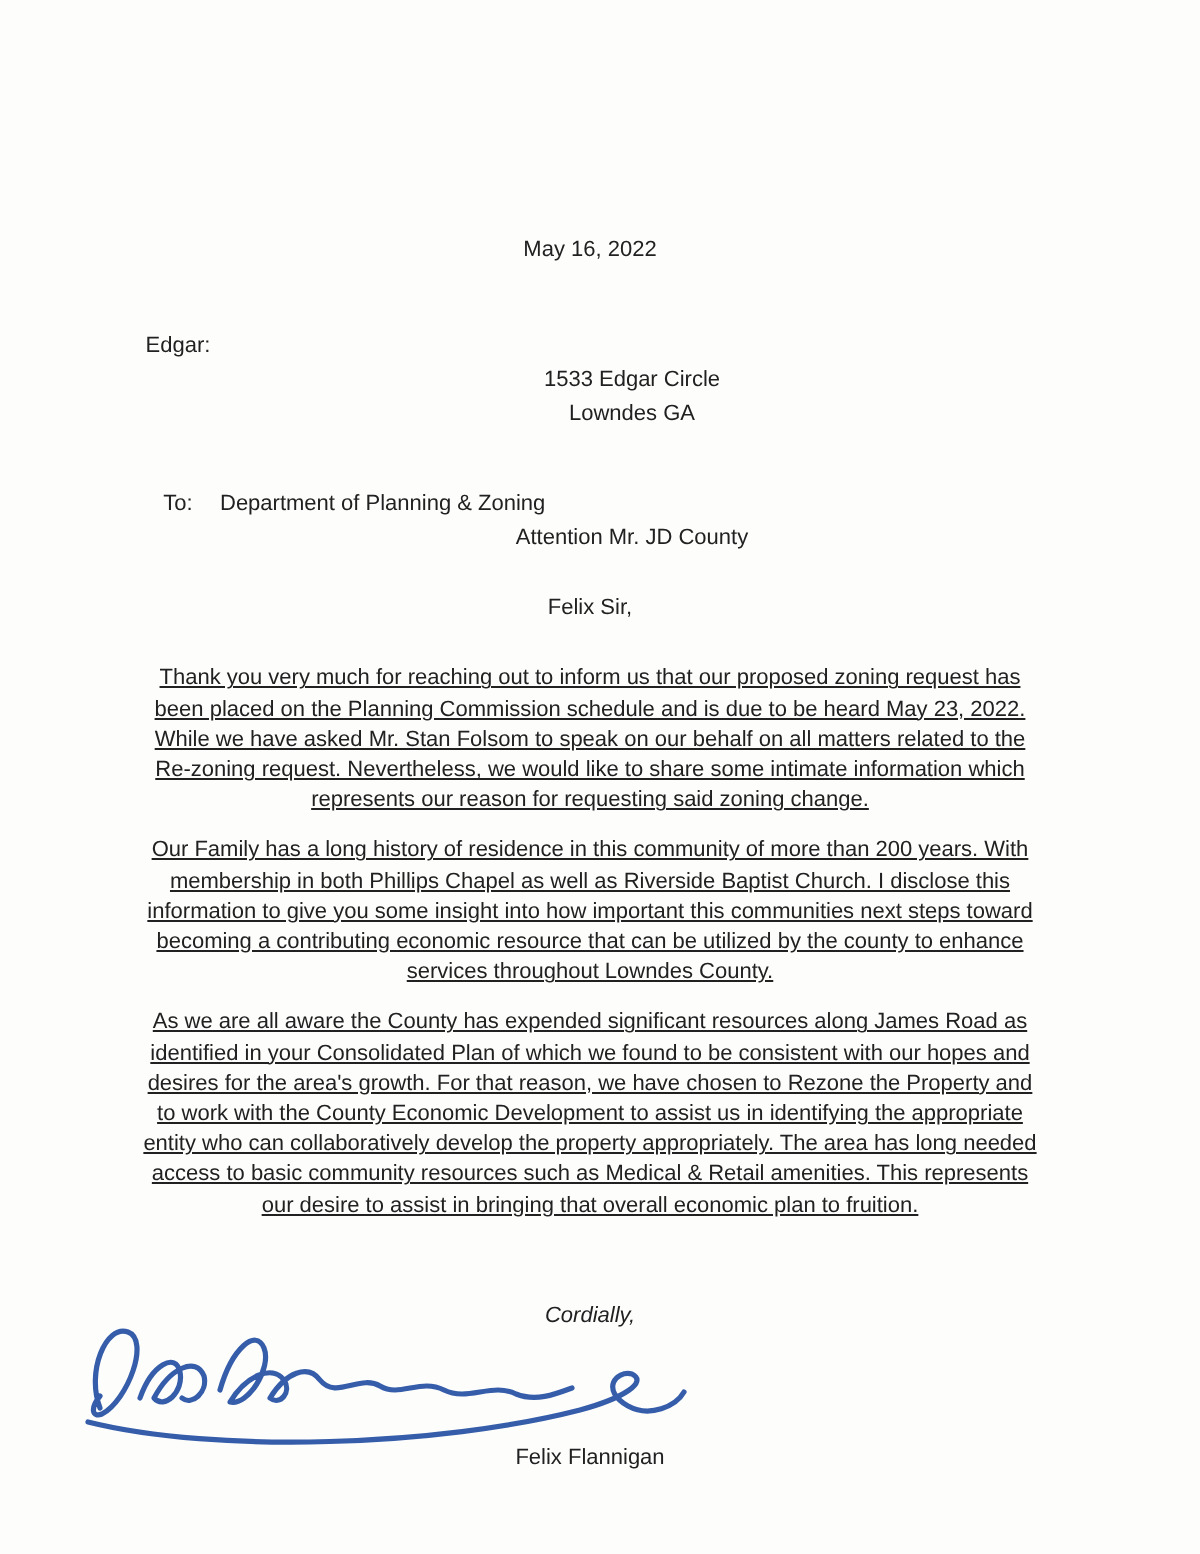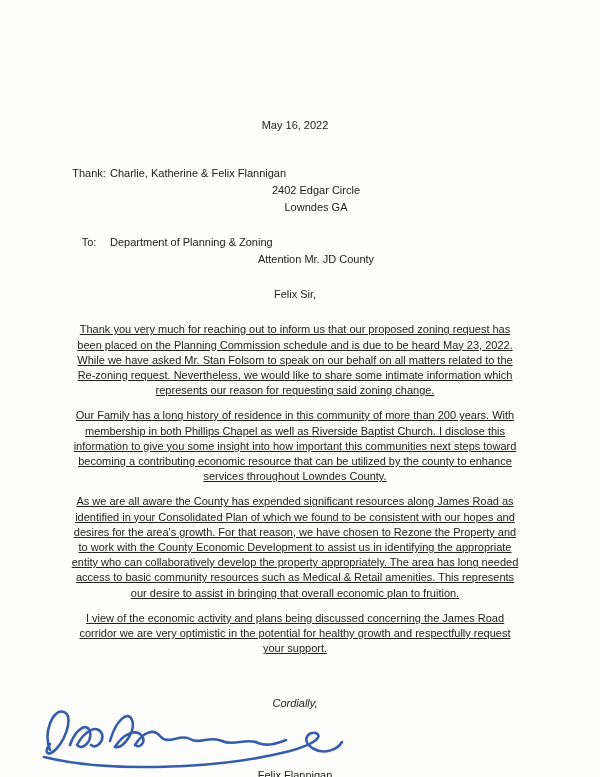--- a/index.html
+++ b/index.html
@@ -32,21 +32,21 @@
   }
   .addr-label {
     flex: none;
     width: 42px;
   }
   .addr-indent {
     padding-left: 42px;
     line-height: 17px;
   }
   .to-block {
-    margin-top: 18px;
+    margin-top: 28px;
   }
   .salutation {
     margin-top: 19px;
   }
   .body-paragraphs {
     margin-top: 20px;
   }
   p.para {
     margin: 0 0 10px 0;
     text-decoration: underline;
@@ -73,42 +73,40 @@
 </style>
 </head>
 <body>
 
 <div class="page">
 
   <div class="date">May 16, 2022</div>
 
   <div class="addr-block from-block">
     <div class="row">
-      <span class="addr-label">Thank:</span>
-      <span>Charlie, Katherine &amp; Felix Flannigan</span>
+      <span class="addr-label">Edgar:</span>
     </div>
-    <div class="addr-indent">2402 Edgar Circle</div>
+    <div class="addr-indent">1533 Edgar Circle</div>
     <div class="addr-indent">Lowndes GA</div>
   </div>
 
   <div class="addr-block to-block">
     <div class="row">
       <span class="addr-label">To:</span>
       <span>Department of Planning &amp; Zoning</span>
     </div>
     <div class="addr-indent">Attention Mr. JD County</div>
   </div>
 
   <div class="salutation">Felix Sir,</div>
 
   <div class="body-paragraphs">
     <p class="para">Thank you very much for reaching out to inform us that our proposed zoning request has been placed on the Planning Commission schedule and is due to be heard May 23, 2022.  While we have asked Mr. Stan Folsom to speak on our behalf on all matters related to the Re-zoning request.  Nevertheless, we would like to share some intimate information which represents our reason for requesting said zoning change.</p>
     <p class="para">Our Family has a long history of residence in this community of more than 200 years. With membership in both Phillips Chapel as well as Riverside Baptist Church.  I disclose this information to give you some insight into how important this communities next steps toward becoming a contributing economic resource that can be utilized by the county to enhance services throughout Lowndes County.</p>
     <p class="para">As we are all aware the County has expended significant resources along James Road as identified in your Consolidated Plan of which we found to be consistent with our hopes and desires for the area's growth.  For that reason, we have chosen to Rezone the Property and to work with the County Economic Development to assist us in identifying the appropriate entity who can collaboratively develop the property appropriately.  The area has long needed access to basic community resources such as Medical &amp; Retail amenities. This represents our desire to assist in bringing that overall economic plan to fruition.</p>
-    <p class="para">I view of the economic activity and plans being discussed concerning the James Road corridor we are very optimistic in the potential for healthy growth and respectfully request your support.</p>
   </div>
 
   <div class="closing">Cordially,</div>
 
   <div class="signature-wrap">
     <svg viewBox="0 0 320 72" xmlns="http://www.w3.org/2000/svg">
       <g fill="none" stroke="#2b55a5" stroke-width="2.6" stroke-linecap="round" stroke-linejoin="round" opacity="0.95">
         <path d="
           M12 50 C5 32 15 8 26 12 C37 16 26 46 13 53 C8 55 7 50 12 44
           M32 45 C38 28 50 22 52 32 C54 42 44 51 39 45 C47 30 60 24 64 34 C66 42 58 49 53 45

